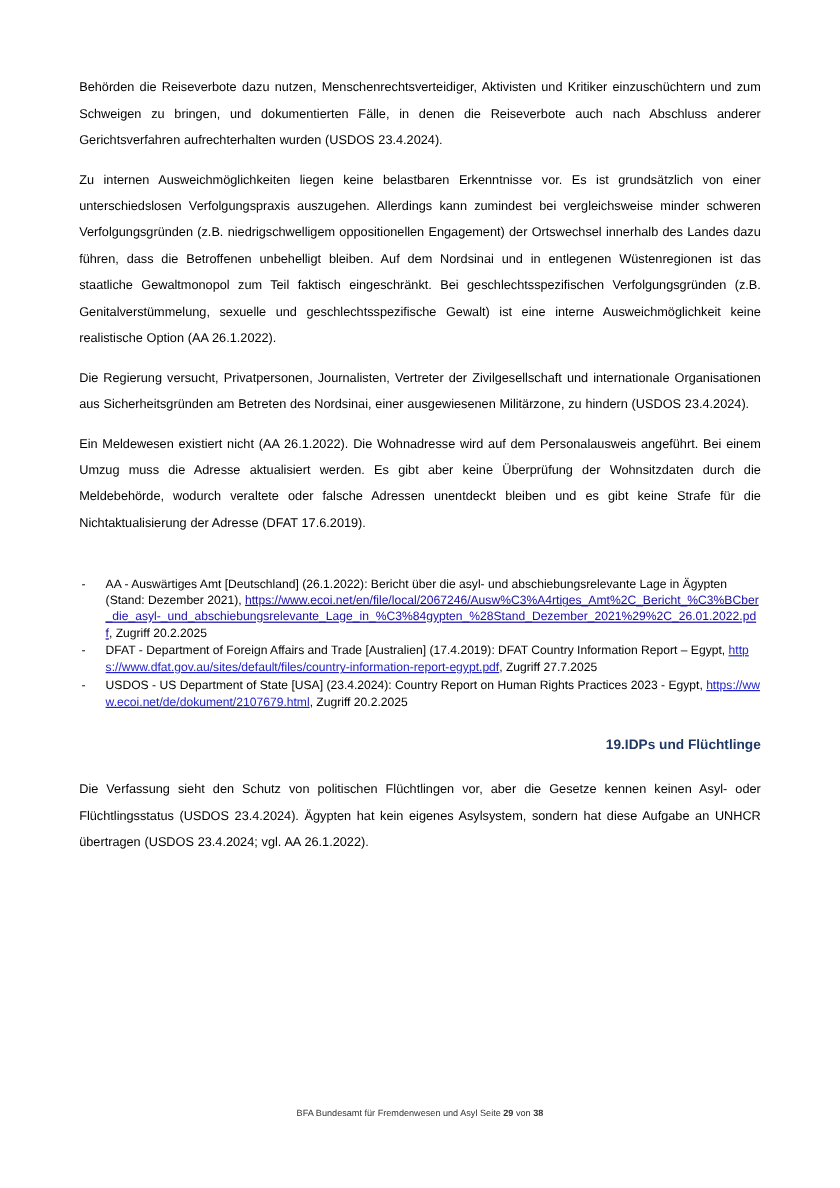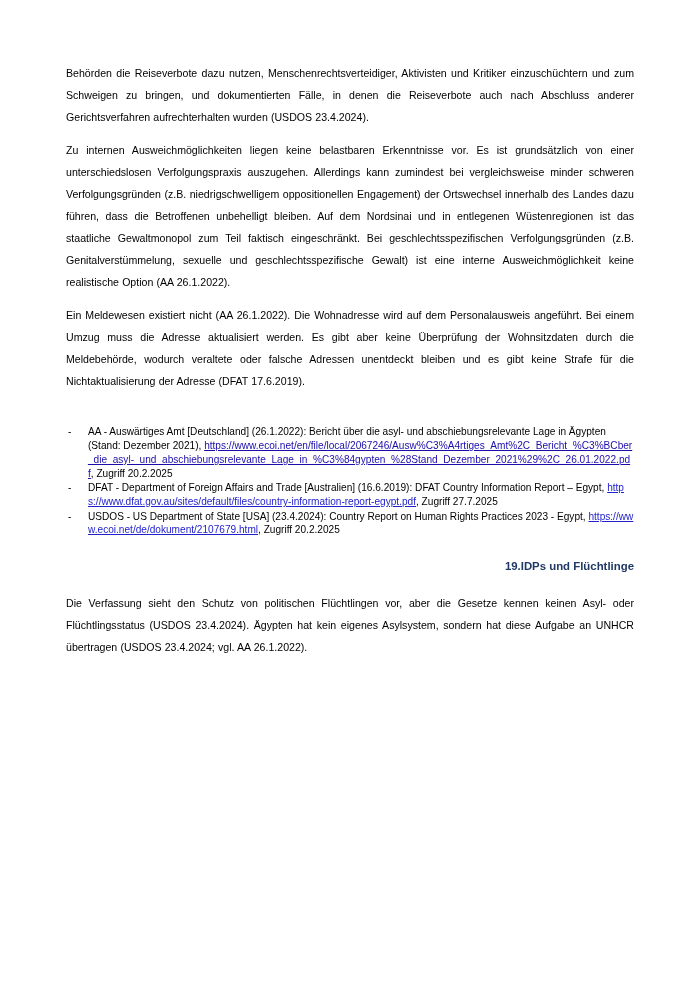--- a/index.html
+++ b/index.html
@@ -111,44 +111,52 @@
 </style>
 </head>
 <body>
 
 <div class="page">
 
   <div class="content">
 
     <p class="body-par">Behörden die Reiseverbote dazu nutzen, Menschenrechtsverteidiger, Aktivisten und Kritiker einzuschüchtern und zum Schweigen zu bringen, und dokumentierten Fälle, in denen die Reiseverbote auch nach Abschluss anderer Gerichtsverfahren aufrechterhalten wurden (USDOS 23.4.2024).</p>
     <p class="body-par">Zu internen Ausweichmöglichkeiten liegen keine belastbaren Erkenntnisse vor. Es ist grundsätzlich von einer unterschiedslosen Verfolgungspraxis auszugehen. Allerdings kann zumindest bei vergleichsweise minder schweren Verfolgungsgründen (z.B. niedrigschwelligem oppositionellen Engagement) der Ortswechsel innerhalb des Landes dazu führen, dass die Betroffenen unbehelligt bleiben. Auf dem Nordsinai und in entlegenen Wüstenregionen ist das staatliche Gewaltmonopol zum Teil faktisch eingeschränkt. Bei geschlechtsspezifischen Verfolgungsgründen (z.B. Genitalverstümmelung, sexuelle und geschlechtsspezifische Gewalt) ist eine interne Ausweichmöglichkeit keine realistische Option (AA 26.1.2022).</p>
+    <p class="body-par">Die Regierung versucht, Privatpersonen, Journalisten, Vertreter der Zivilgesellschaft und internationale Organisationen aus Sicherheitsgründen am Betreten des Nordsinai, einer ausgewiesenen Militärzone, zu hindern (USDOS 23.4.2024).</p>
     <p class="body-par">Ein Meldewesen existiert nicht (AA 26.1.2022). Die Wohnadresse wird auf dem Personalausweis angeführt. Bei einem Umzug muss die Adresse aktualisiert werden. Es gibt aber keine Überprüfung der Wohnsitzdaten durch die Meldebehörde, wodurch veraltete oder falsche Adressen unentdeckt bleiben und es gibt keine Strafe für die Nichtaktualisierung der Adresse (DFAT 17.6.2019).</p>
 
     <div class="spacer-lg"></div>
 
 
     <ul class="sources">
       <li>
         <span class="dash">-</span>
         <span>AA - Auswärtiges Amt [Deutschland] (26.1.2022): Bericht über die asyl- und abschiebungsrelevante Lage in Ägypten (Stand: Dezember 2021), </span><a class="lnk" href="#">https://www.ecoi.net/en/file/local/2067246/Ausw%C3%A4rtiges_Amt%2C_Bericht_%C3%BCber_die_asyl-_und_abschiebungsrelevante_Lage_in_%C3%84gypten_%28Stand_Dezember_2021%29%2C_26.01.2022.pdf</a><span>, Zugriff 20.2.2025</span>
       </li>
       <li>
         <span class="dash">-</span>
-        <span>DFAT - Department of Foreign Affairs and Trade [Australien] (16.6.2019): DFAT Country Information Report – Egypt, </span><a class="lnk blue2" href="#">https://www.dfat.gov.au/sites/default/files/country-information-report-egypt.pdf</a><span>, Zugriff 27.7.2025</span>
+        <span>DFAT - Department of Foreign Affairs and Trade [Australien] (17.4.2019): DFAT Country Information Report – Egypt, </span><a class="lnk blue2" href="#">https://www.dfat.gov.au/sites/default/files/country-information-report-egypt.pdf</a><span>, Zugriff 27.7.2025</span>
       </li>
       <li>
         <span class="dash">-</span>
         <span>USDOS - US Department of State [USA] (23.4.2024): Country Report on Human Rights Practices 2023 - Egypt, </span><a class="lnk blue2" href="#">https://www.ecoi.net/de/dokument/2107679.html</a><span>, Zugriff 20.2.2025</span>
       </li>
     </ul>
 
     <div class="heading-wrap">
       <h2 class="section-heading">
         <span class="heading-num">19.</span><span>IDPs und Flüchtlinge</span>
       </h2>
     </div>
 
     <p class="body-par">Die Verfassung sieht den Schutz von politischen Flüchtlingen vor, aber die Gesetze kennen keinen Asyl- oder Flüchtlingsstatus (USDOS 23.4.2024). Ägypten hat kein eigenes Asylsystem, sondern hat diese Aufgabe an UNHCR übertragen (USDOS 23.4.2024; vgl. AA 26.1.2022).</p>
 
   </div>
 
+  <div class="footer">
+    <span class="bfa">BFA Bundesamt für Fremdenwesen und Asyl</span>
+    <span>Seite</span>
+    <b>29</b>
+    <span>von</span>
+    <b>38</b>
+  </div>
 
 </div>
 
 </body></html>

